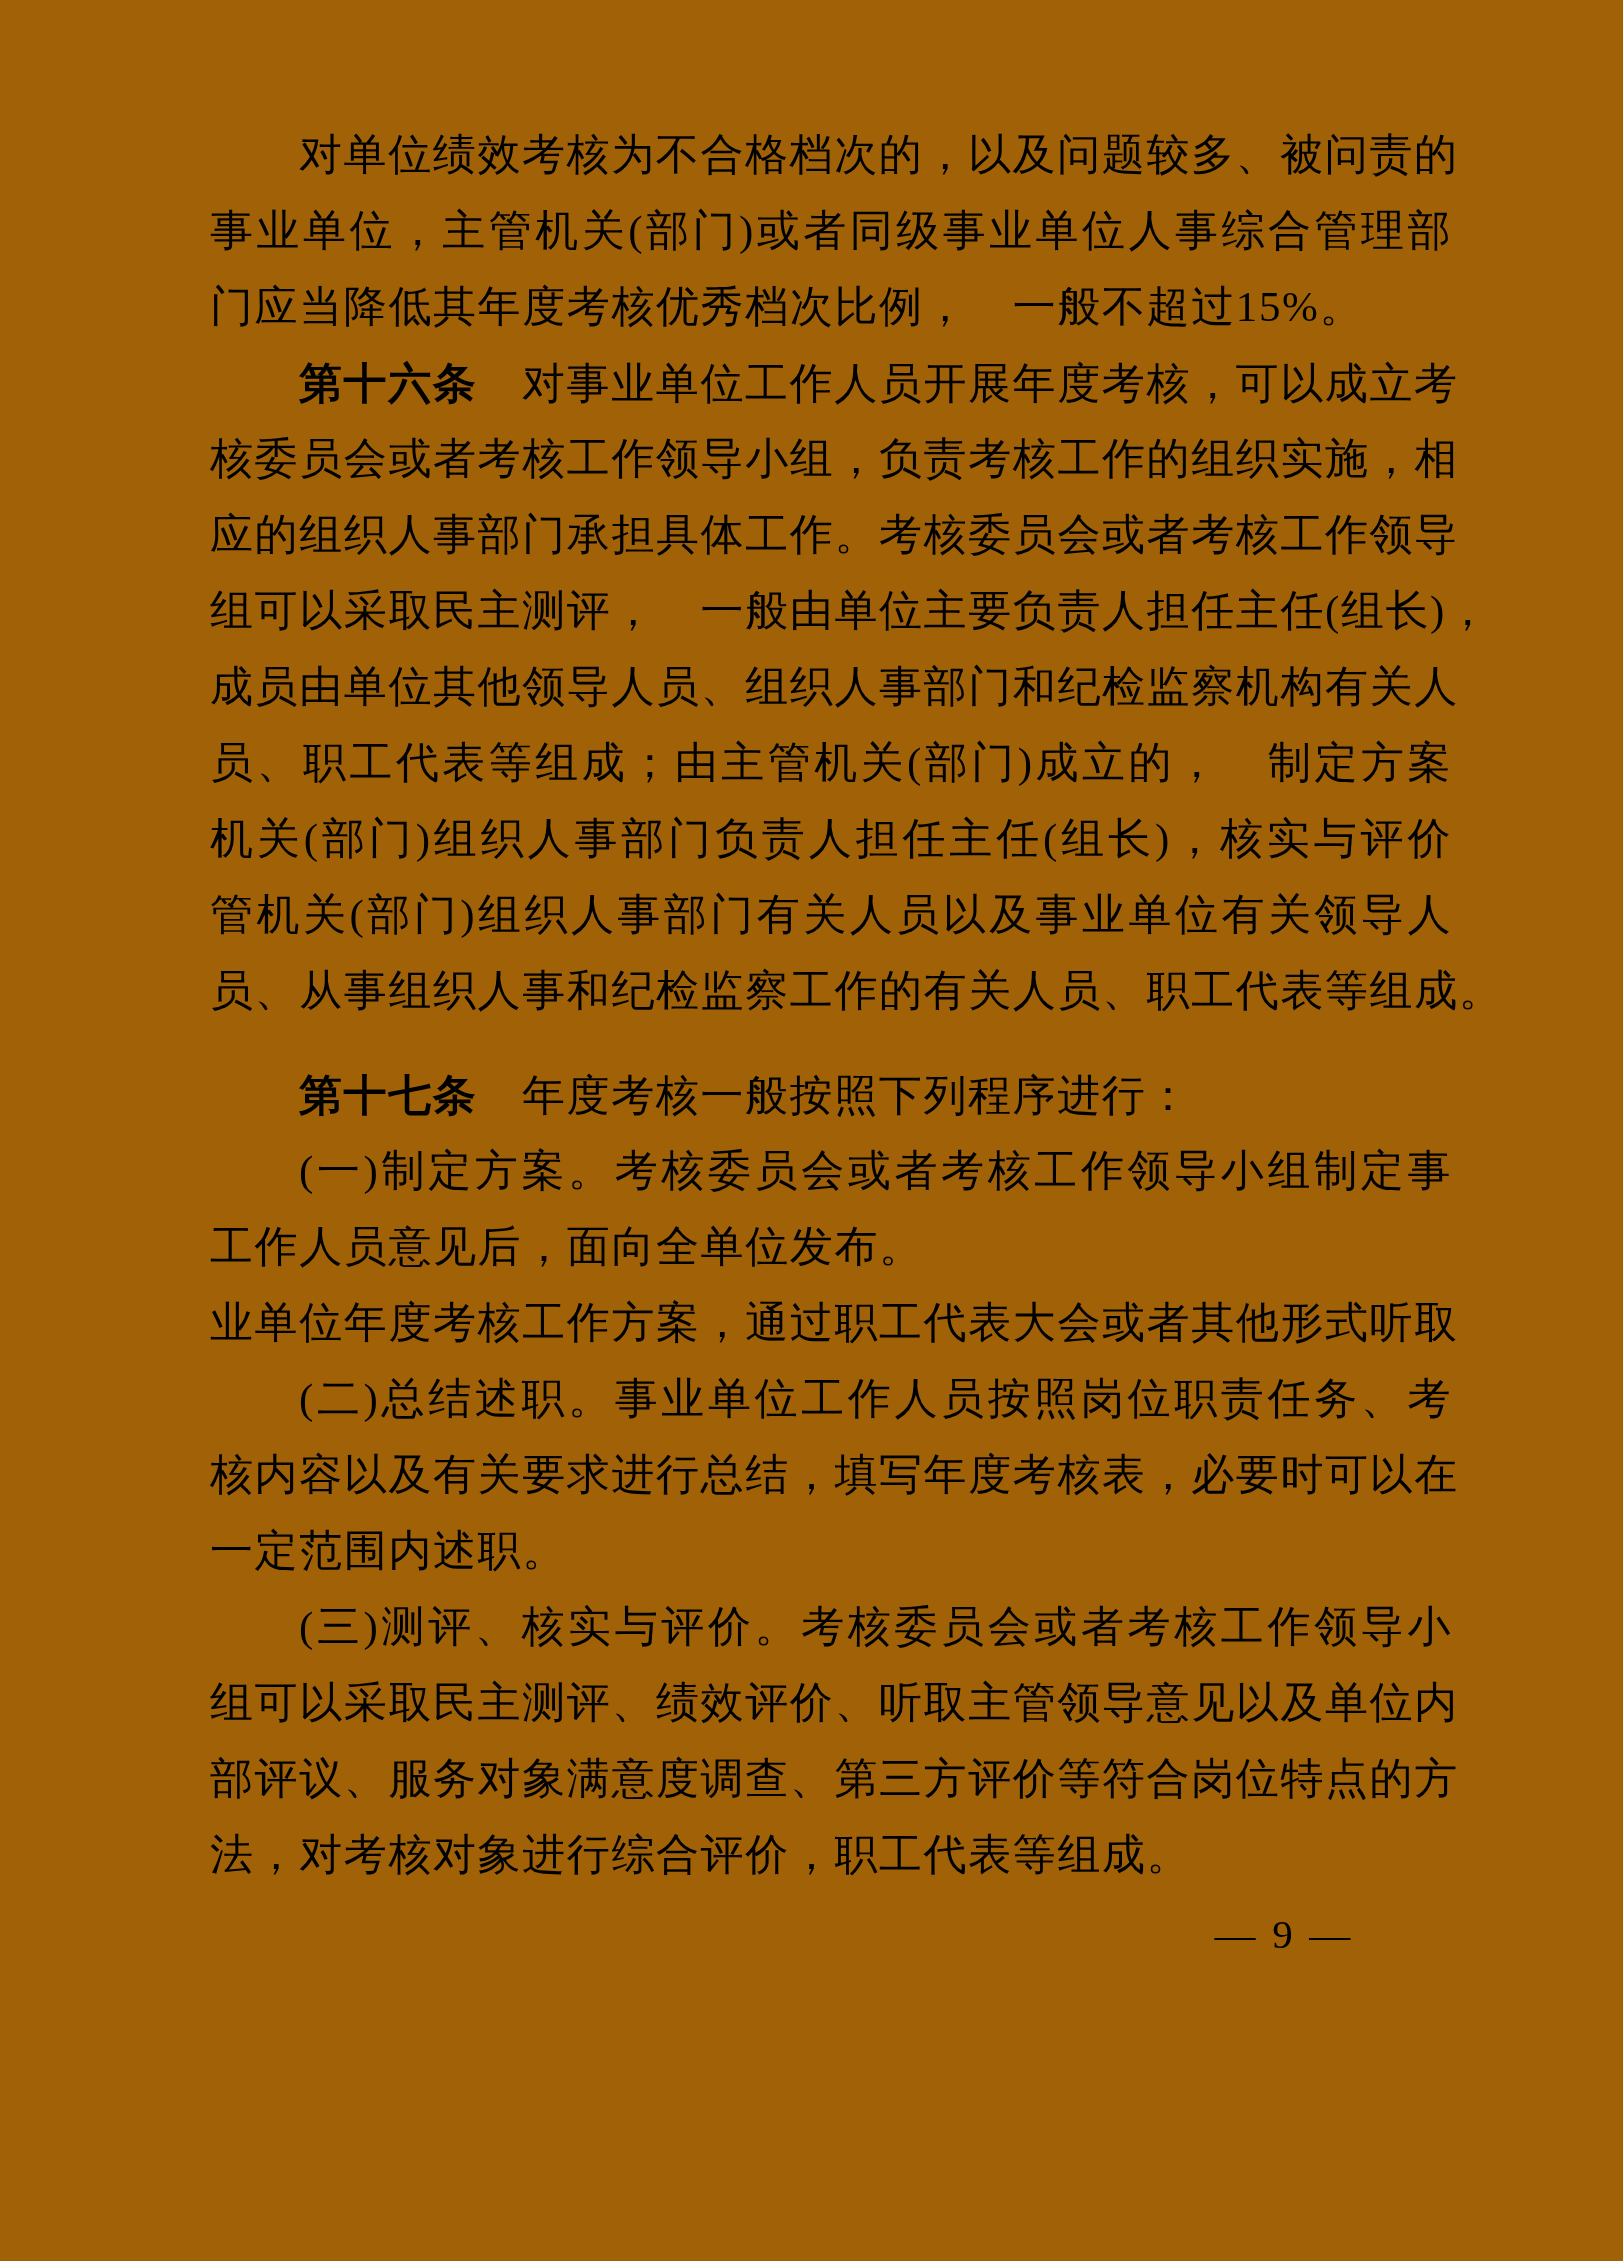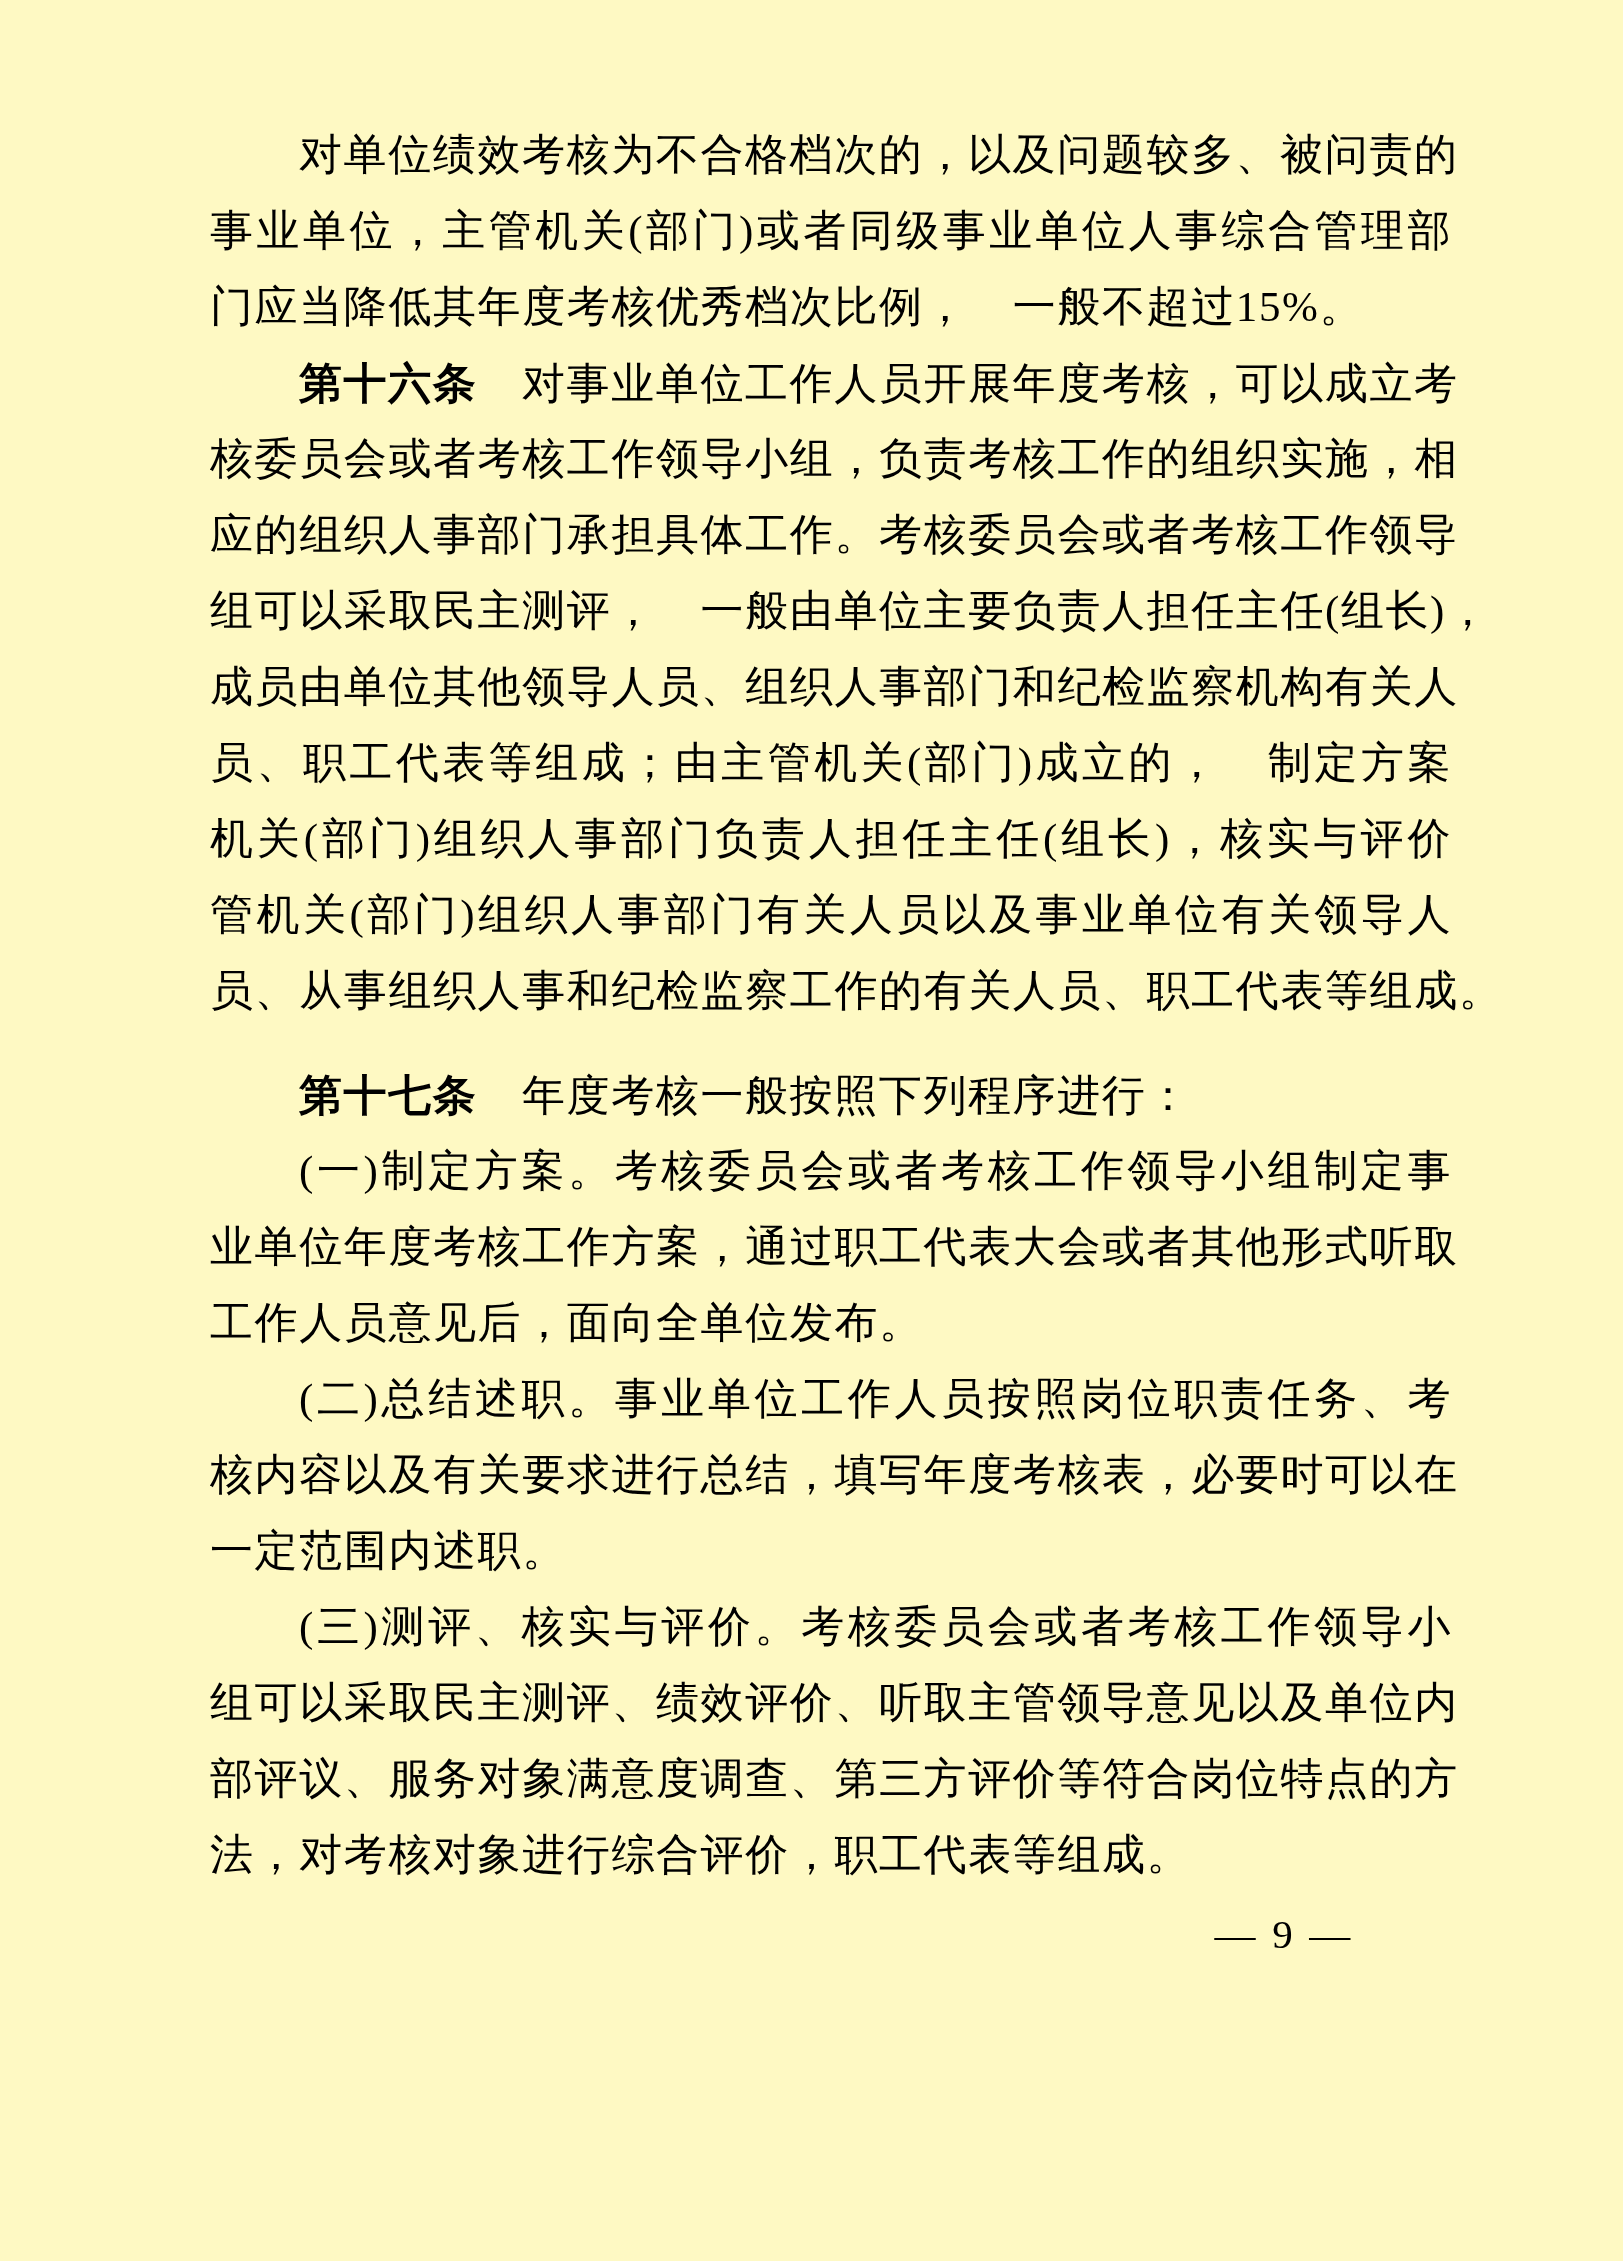--- a/index.html
+++ b/index.html
@@ -4,21 +4,21 @@
 <style>
   html, body {
     margin: 0;
     padding: 0;
     background: #888;
   }
   .page {
     position: relative;
     width: 1624px;
     height: 2261px;
-    background: #fef9c3;
+    background: #a16207;
     margin: 0 auto;
     overflow: hidden;
     color: #000;
   }
   .body-text {
     position: absolute;
     left: 210px;
     top: 117px;
     width: 1242px;
     font-family: "Liberation Serif", "DejaVu Serif", serif;
@@ -77,22 +77,22 @@
       <div class="line just"><span class="seg">核委员会或者考核工作领导小组，负责考核工作的组织实施，相</span></div>
       <div class="line just"><span class="seg">应的组织人事部门承担具体工作。考核委员会或者考核工作领导</span></div>
       <div class="line just"><span class="seg">组可以采取民主测评，　一般由单位主要负责人担任主任(组长)，</span></div>
       <div class="line just"><span class="seg">成员由单位其他领导人员、组织人事部门和纪检监察机构有关人</span></div>
       <div class="line just"><span class="seg">员、职工代表等组成；由主管机关(部门)成立的，　制定方案</span></div>
       <div class="line just"><span class="seg">机关(部门)组织人事部门负责人担任主任(组长)，核实与评价</span></div>
       <div class="line just"><span class="seg">管机关(部门)组织人事部门有关人员以及事业单位有关领导人</span></div>
       <div class="line"><span class="seg">员、从事组织人事和纪检监察工作的有关人员、职工代表等组成。</span></div>
       <div class="line ind gap"><span class="seg bold">第十七条</span><span class="seg">　年度考核一般按照下列程序进行：</span></div>
       <div class="line just ind"><span class="seg">(一)制定方案。考核委员会或者考核工作领导小组制定事</span></div>
+      <div class="line"><span class="seg">工作人员意见后，面向全单位发布。</span></div>
       <div class="line just"><span class="seg">业单位年度考核工作方案，通过职工代表大会或者其他形式听取</span></div>
-      <div class="line"><span class="seg">工作人员意见后，面向全单位发布。</span></div>
       <div class="line just ind"><span class="seg">(二)总结述职。事业单位工作人员按照岗位职责任务、考</span></div>
       <div class="line just"><span class="seg">核内容以及有关要求进行总结，填写年度考核表，必要时可以在</span></div>
       <div class="line"><span class="seg">一定范围内述职。</span></div>
       <div class="line just ind"><span class="seg">(三)测评、核实与评价。考核委员会或者考核工作领导小</span></div>
       <div class="line just"><span class="seg">组可以采取民主测评、绩效评价、听取主管领导意见以及单位内</span></div>
       <div class="line just"><span class="seg">部评议、服务对象满意度调查、第三方评价等符合岗位特点的方</span></div>
       <div class="line"><span class="seg">法，对考核对象进行综合评价，职工代表等组成。</span></div>
     </div>
   <div class="page-number">— 9 —</div>
 </div>

